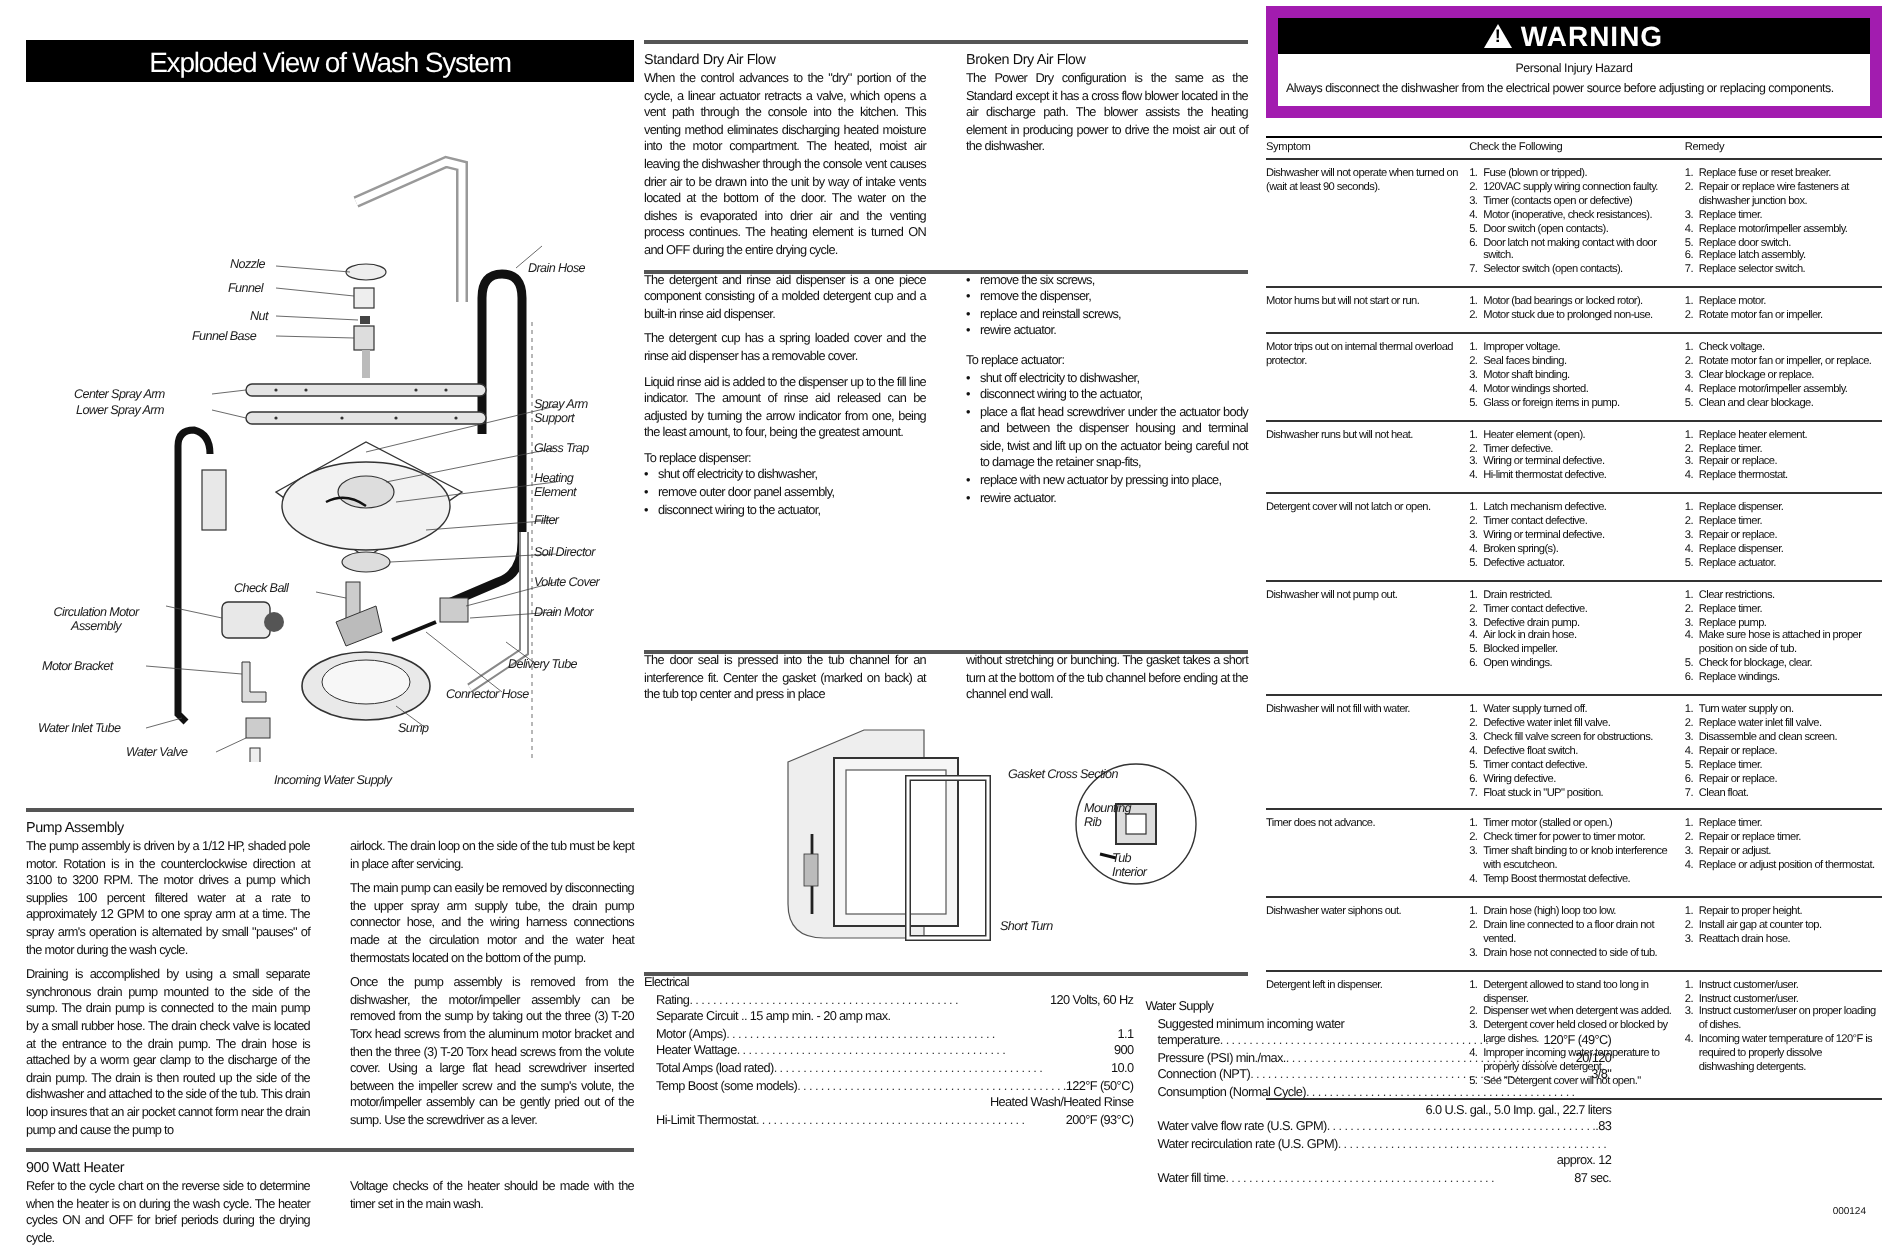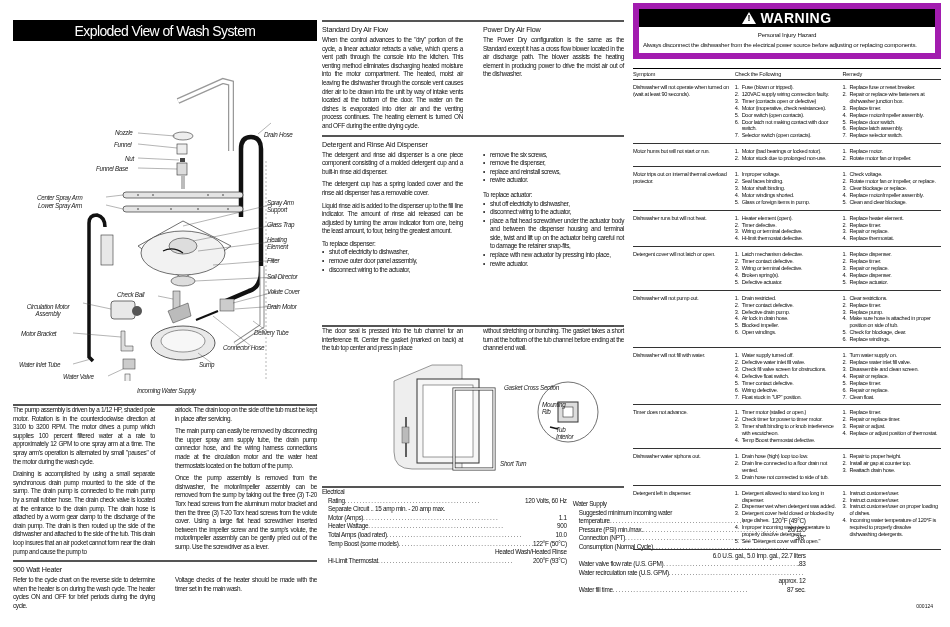--- a/index.html
+++ b/index.html
@@ -163,20 +163,21 @@
     <span class="lbl" style="left:241px;top:288px">Delivery Tube</span>
     <span class="lbl" style="left:210px;top:303px">Connector Hose</span>
     <span class="lbl" style="left:6px;top:320px">Water Inlet Tube</span>
     <span class="lbl" style="left:186px;top:320px">Sump</span>
     <span class="lbl" style="left:50px;top:332px">Water Valve</span>
     <span class="lbl" style="left:124px;top:346px">Incoming Water Supply</span>
   </div>
 
   <div style="margin-top:23px">
     <div class="sec-rule"></div>
+    <div class="sec-title">Pump Assembly</div>
     <div class="twocol txt">
       <div>
         <p>The pump assembly is driven by a 1/12 HP, shaded pole motor. Rotation is in the counterclockwise direction at 3100 to 3200 RPM. The motor drives a pump which supplies 100 percent filtered water at a rate to approximately 12 GPM to one spray arm at a time. The spray arm's operation is alternated by small "pauses" of the motor during the wash cycle.</p>
         <p>Draining is accomplished by using a small separate synchronous drain pump mounted to the side of the sump. The drain pump is connected to the main pump by a small rubber hose. The drain check valve is located at the entrance to the drain pump. The drain hose is attached by a worm gear clamp to the discharge of the drain pump. The drain is then routed up the side of the dishwasher and attached to the side of the tub. This drain loop insures that an air pocket cannot form near the drain pump and cause the pump to</p>
       </div>
       <div>
         <p>airlock. The drain loop on the side of the tub must be kept in place after servicing.</p>
         <p>The main pump can easily be removed by disconnecting the upper spray arm supply tube, the drain pump connector hose, and the wiring harness connections made at the circulation motor and the water heat thermostats located on the bottom of the pump.</p>
         <p>Once the pump assembly is removed from the dishwasher, the motor/impeller assembly can be removed from the sump by taking out the three (3) T-20 Torx head screws from the aluminum motor bracket and then the three (3) T-20 Torx head screws from the volute cover. Using a large flat head screwdriver inserted between the impeller screw and the sump's volute, the motor/impeller assembly can be gently pried out of the sump. Use the screwdriver as a lever.</p>
       </div>
@@ -200,30 +201,29 @@
 <div class="col" id="col2">
   <div style="margin-top:20px" class="sec-rule"></div>
   <div class="twocol">
     <div>
       <div class="sec-title">Standard Dry Air Flow</div>
       <div class="txt">
           <p>When the control advances to the "dry" portion of the cycle, a linear actuator retracts a valve, which opens a vent path through the console into the kitchen. This venting method eliminates discharging heated moisture into the motor compartment. The heated, moist air leaving the dishwasher through the console vent causes drier air to be drawn into the unit by way of intake vents located at the bottom of the door. The water on the dishes is evaporated into drier air and the venting process continues. The heating element is turned ON and OFF during the entire drying cycle.</p>
         </div>
     </div>
     <div>
-      <div class="sec-title">Power Dry Air Flow</div>
+      <div class="sec-title">Broken Dry Air Flow</div>
       <div class="txt">
           <p>The Power Dry configuration is the same as the Standard except it has a cross flow blower located in the air discharge path. The blower assists the heating element in producing power to drive the moist air out of the dishwasher.</p>
         </div>
     </div>
   </div>
 
   <div>
     <div class="sec-rule"></div>
-    <div class="sec-title">Detergent and Rinse Aid Dispenser</div>
     <div class="twocol txt">
       <div>
         <p>The detergent and rinse aid dispenser is a one piece component consisting of a molded detergent cup and a built-in rinse aid dispenser.</p>
         <p>The detergent cup has a spring loaded cover and the rinse aid dispenser has a removable cover.</p>
         <p>Liquid rinse aid is added to the dispenser up to the fill line indicator. The amount of rinse aid released can be adjusted by turning the arrow indicator from one, being the least amount, to four, being the greatest amount.</p>
         <div>To replace dispenser:</div>
         <ul class="bul">
           <li>shut off electricity to dishwasher,</li>
           <li>remove outer door panel assembly,</li>
           <li>disconnect wiring to the actuator,</li>

